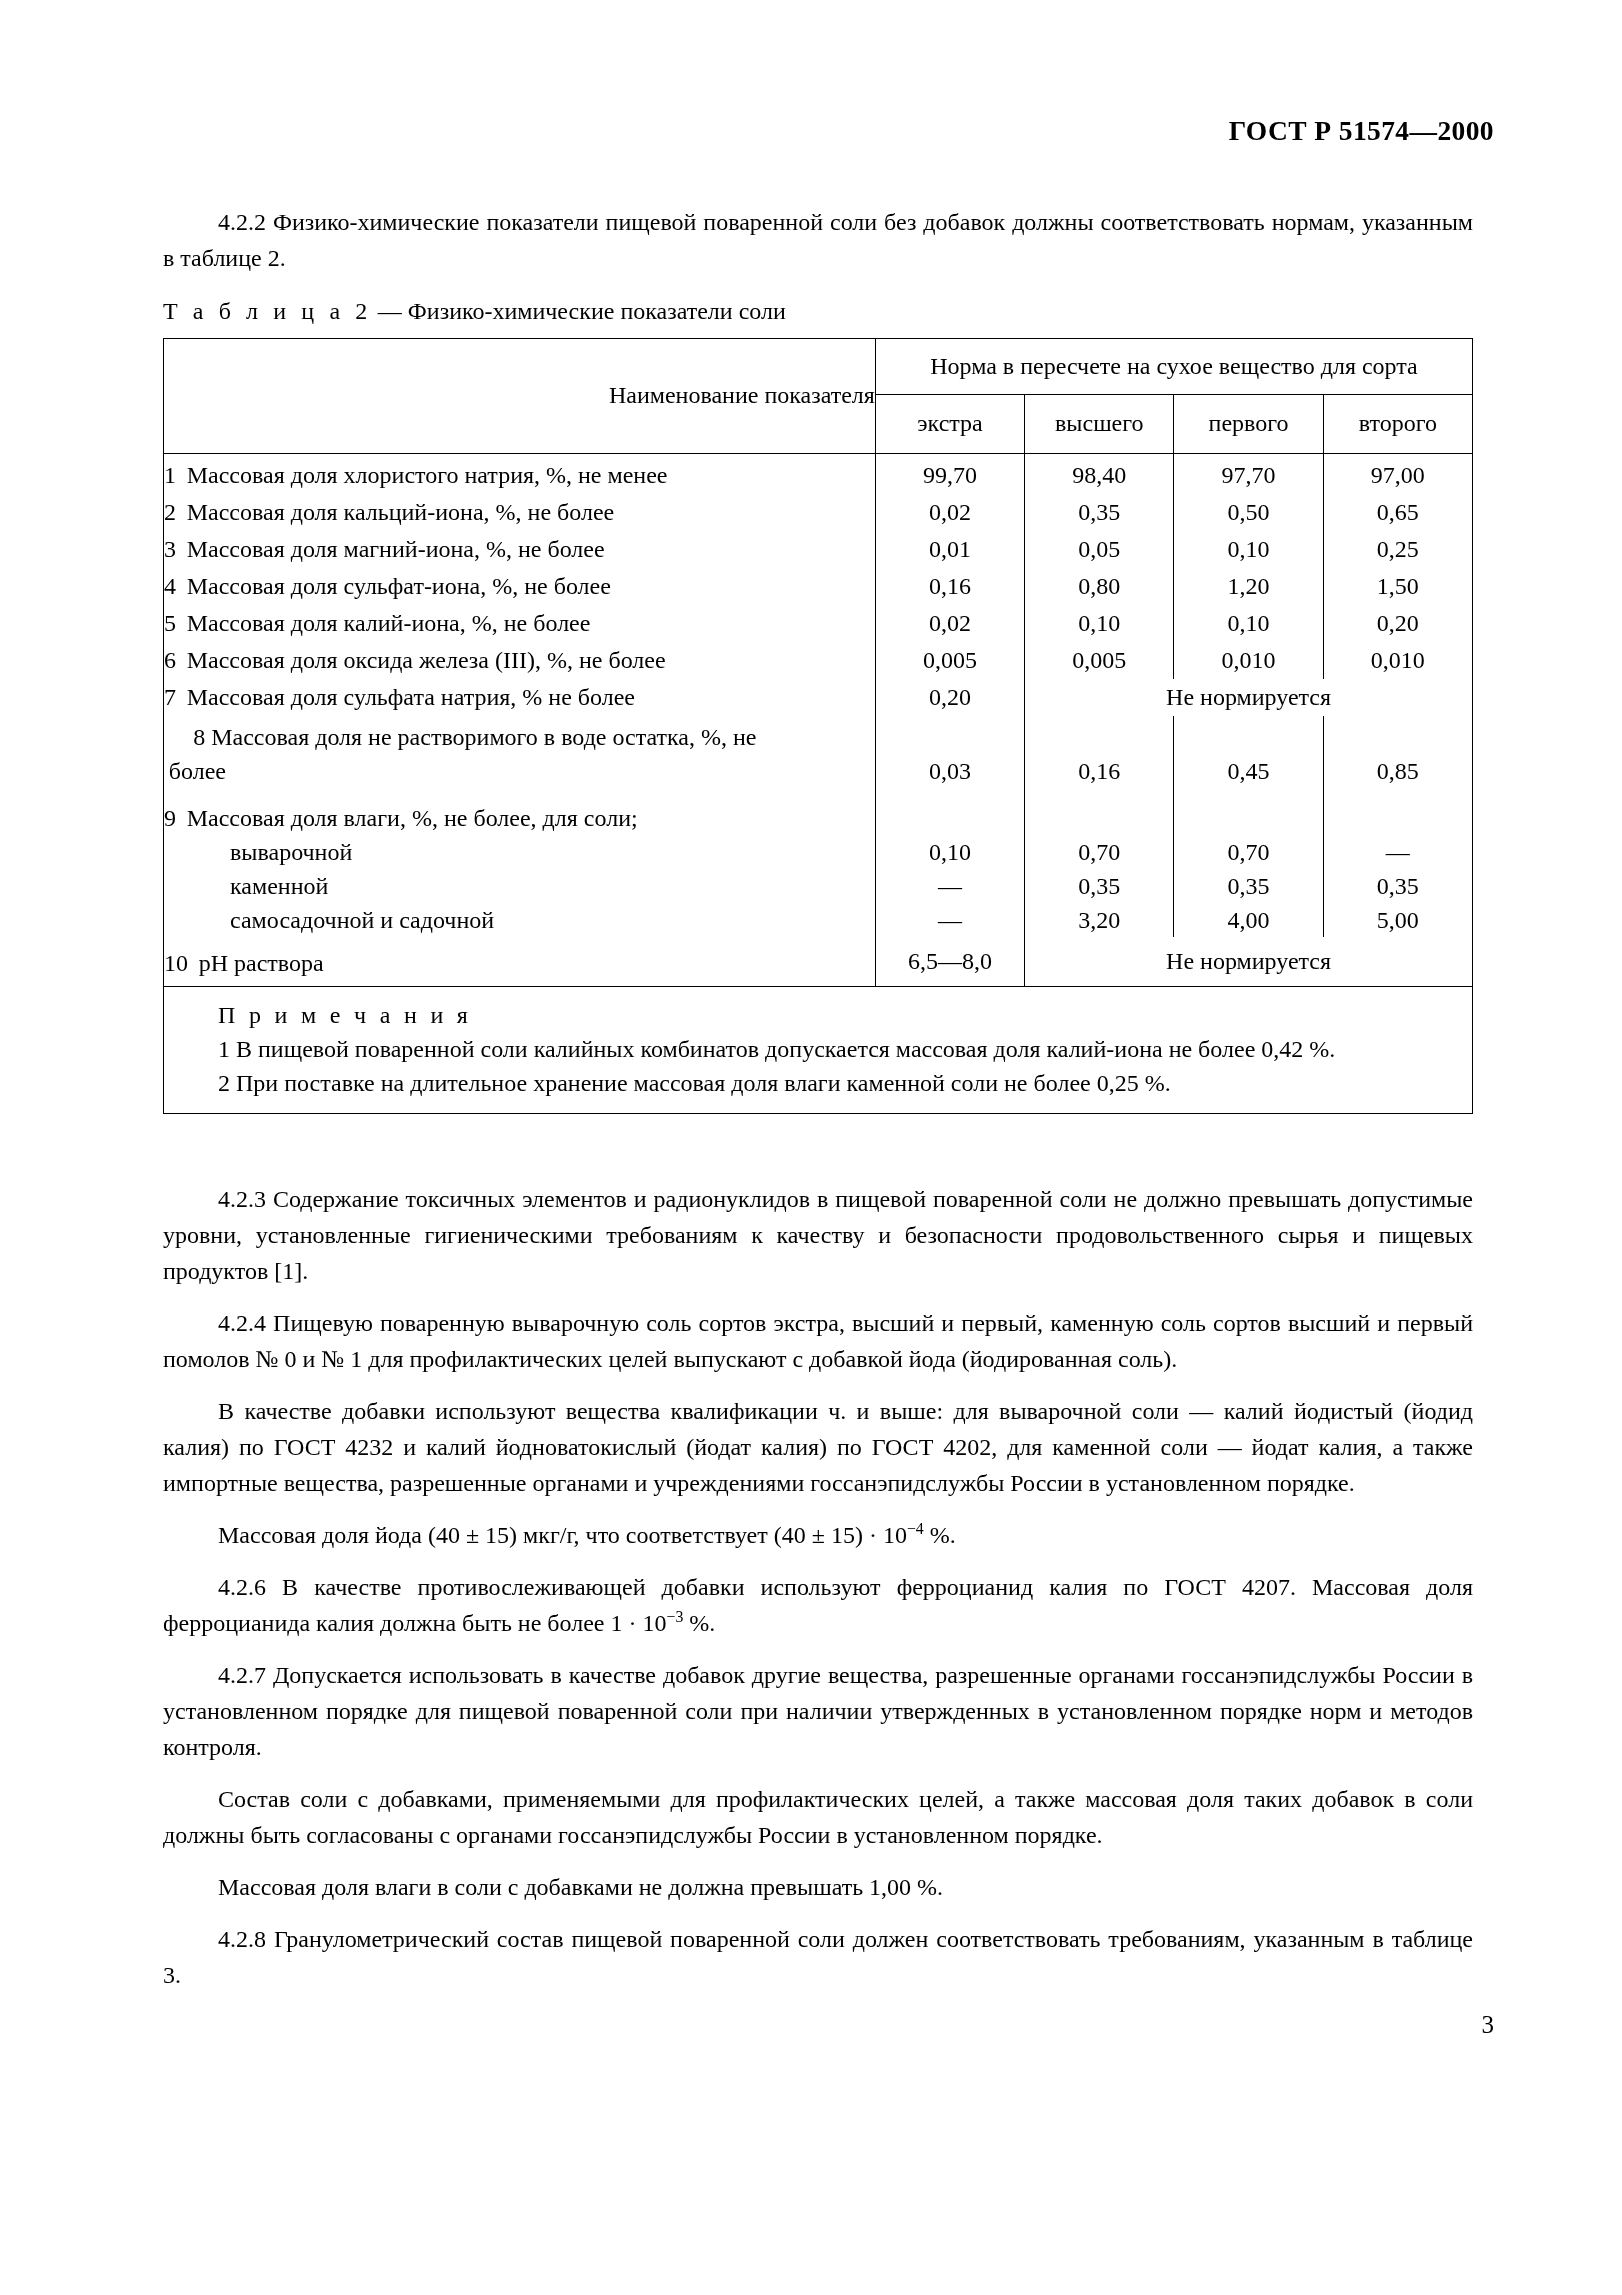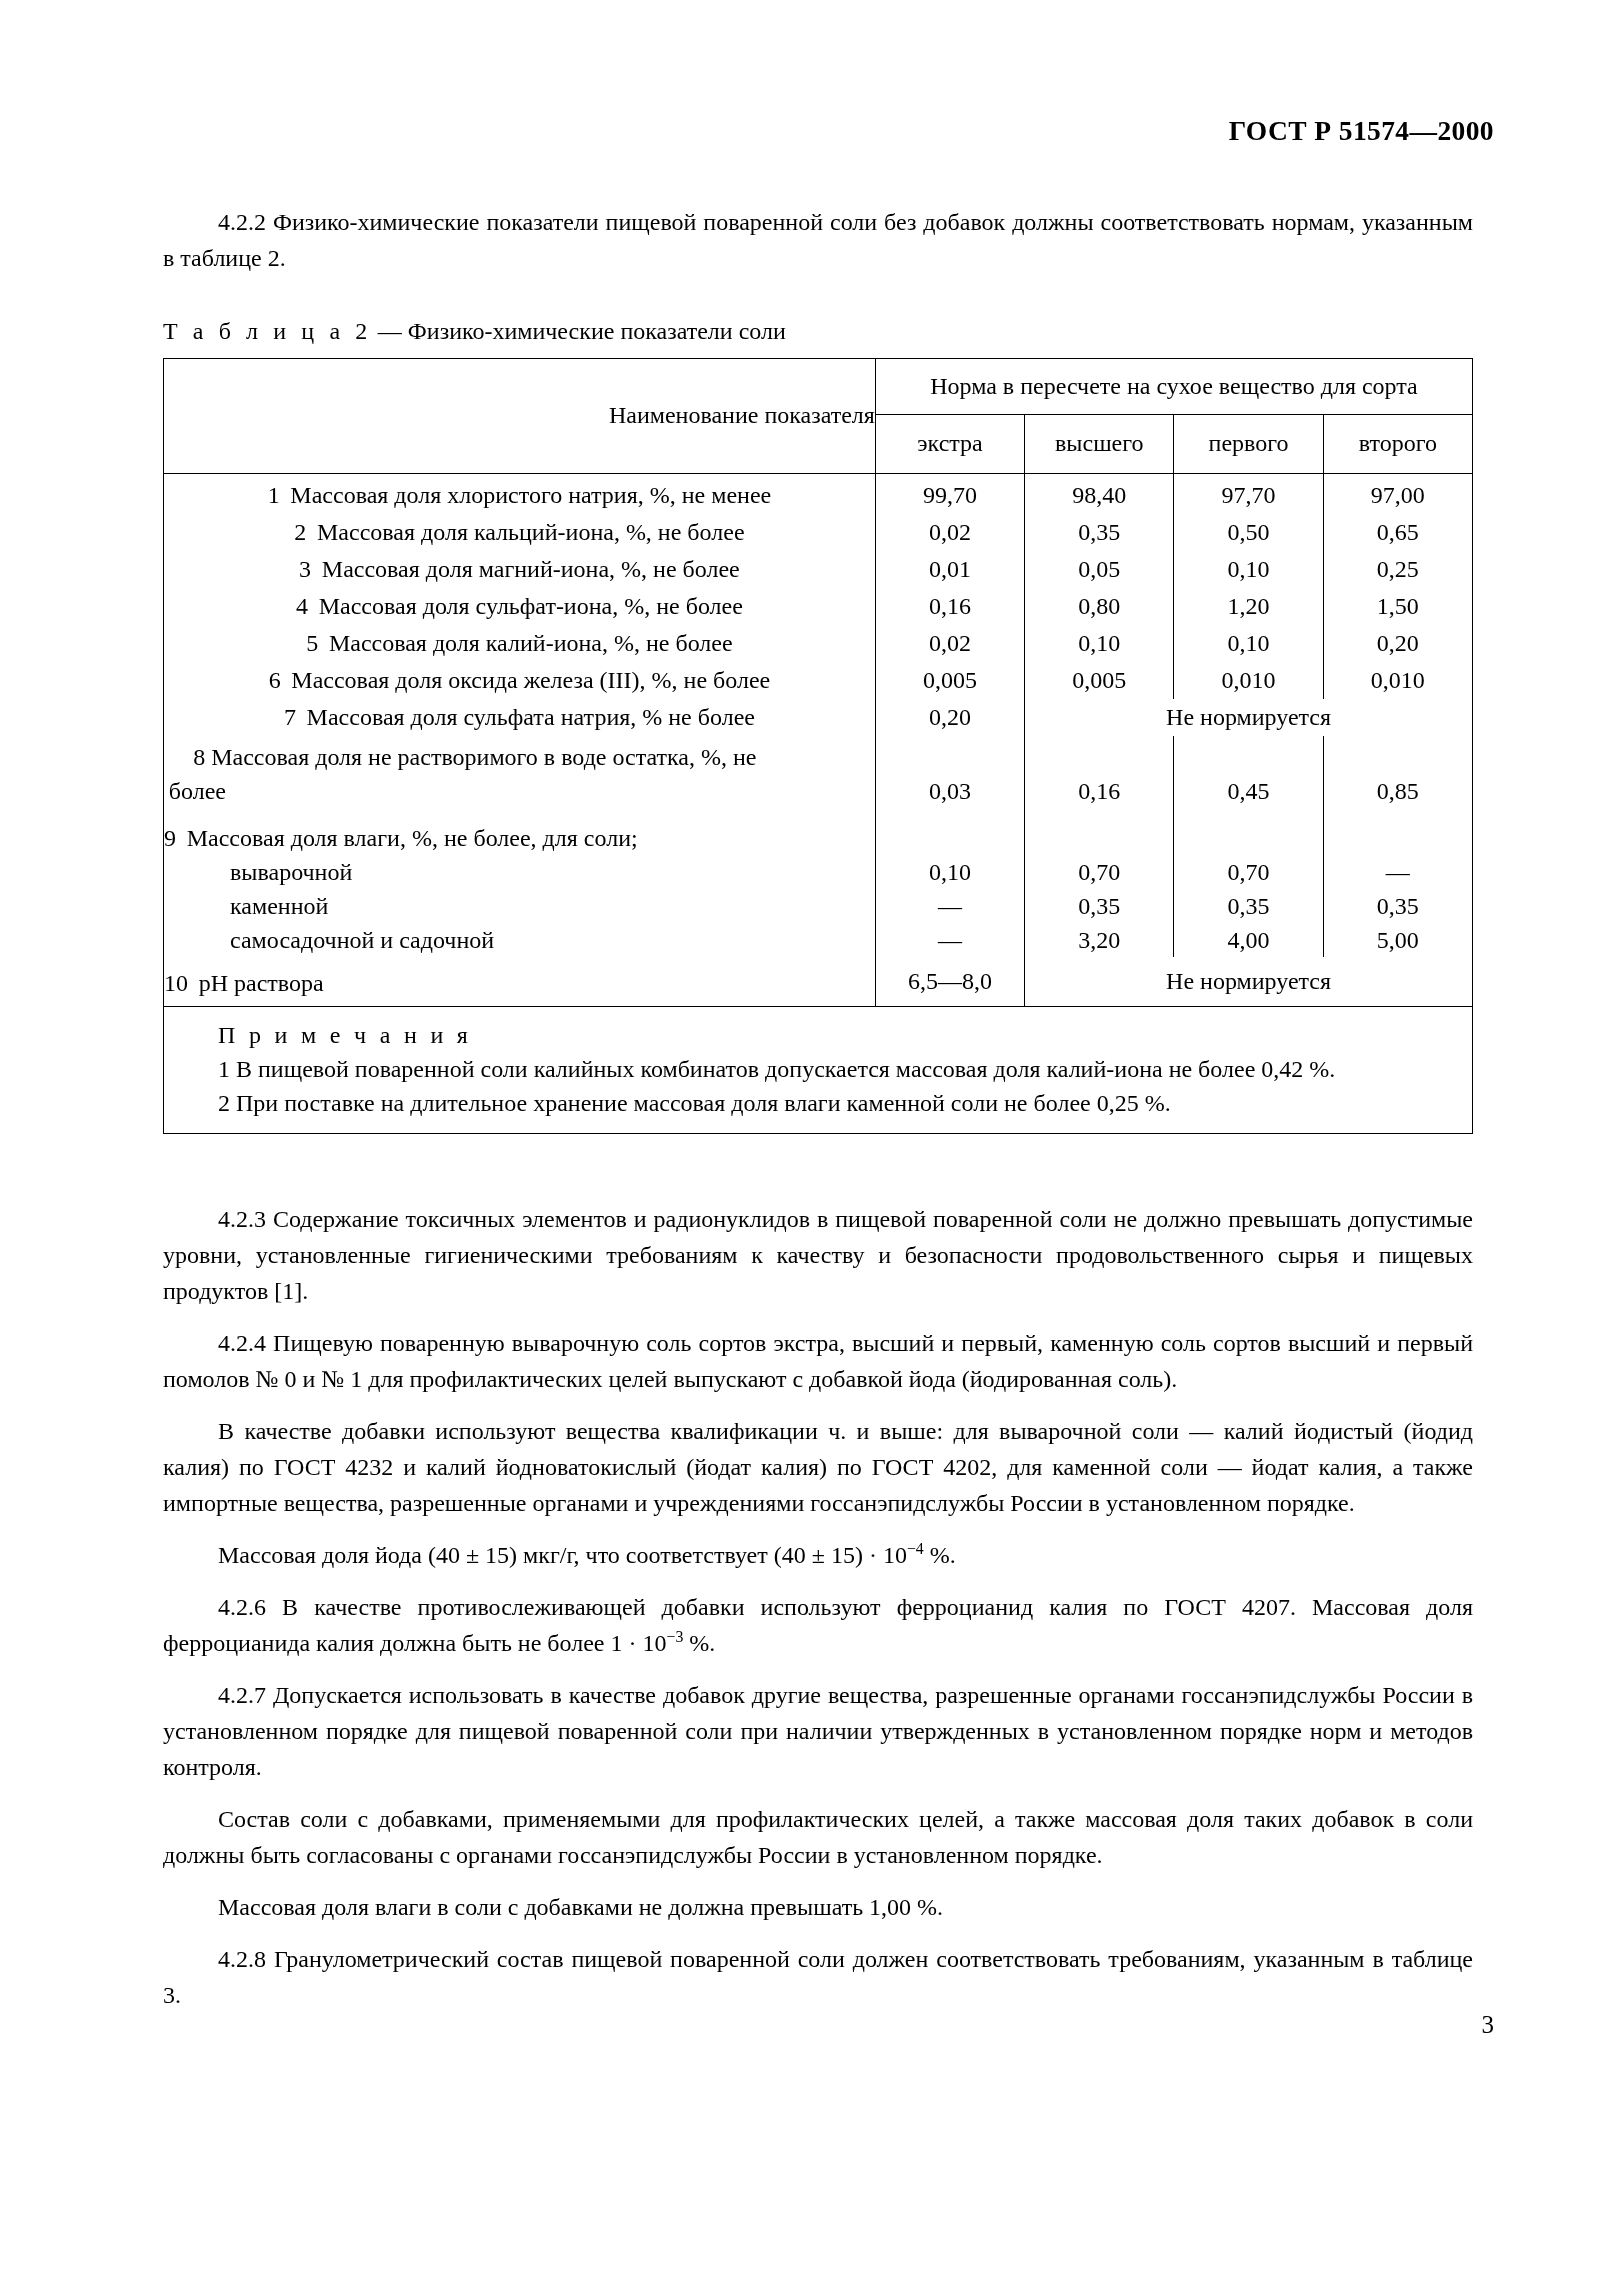--- a/index.html
+++ b/index.html
@@ -33,21 +33,21 @@
   }
   p.body {
     margin:16px 0 0 0;
     font-size:24px;
     line-height:36px;
     text-align:justify;
     text-justify:inter-word;
     text-indent:55px;
   }
   .tbl-caption {
-    margin-top:40px;
+    margin-top:20px;
     margin-bottom:10.7px;
     font-size:24px;
     line-height:31px;
   }
   .sp { letter-spacing:4.6px; }
   
   table.gost {
     border-collapse:collapse;
     width:1310px;
     table-layout:fixed;
@@ -84,21 +84,21 @@
     line-height:34px;
   }
   td.val {
     text-align:center;
     line-height:34px;
   }
   td.span3 {
     text-align:center;
     line-height:34px;
   }
-  tr.datarow > td { height:37px;text-align:center; }
+  tr.datarow > td { height:37px; }
   .num { padding-right:10.7px; }
   .notes {
     padding:10.7px 13.8px 13.8px 17px;
     font-size:24px;
     line-height:34px;
     text-align:left;
   }
   .notes .ntitle { letter-spacing:3.8px; padding-left:37px; }
   .notes .nitem { text-indent:37px; text-align:justify; }
   .pagenum {

